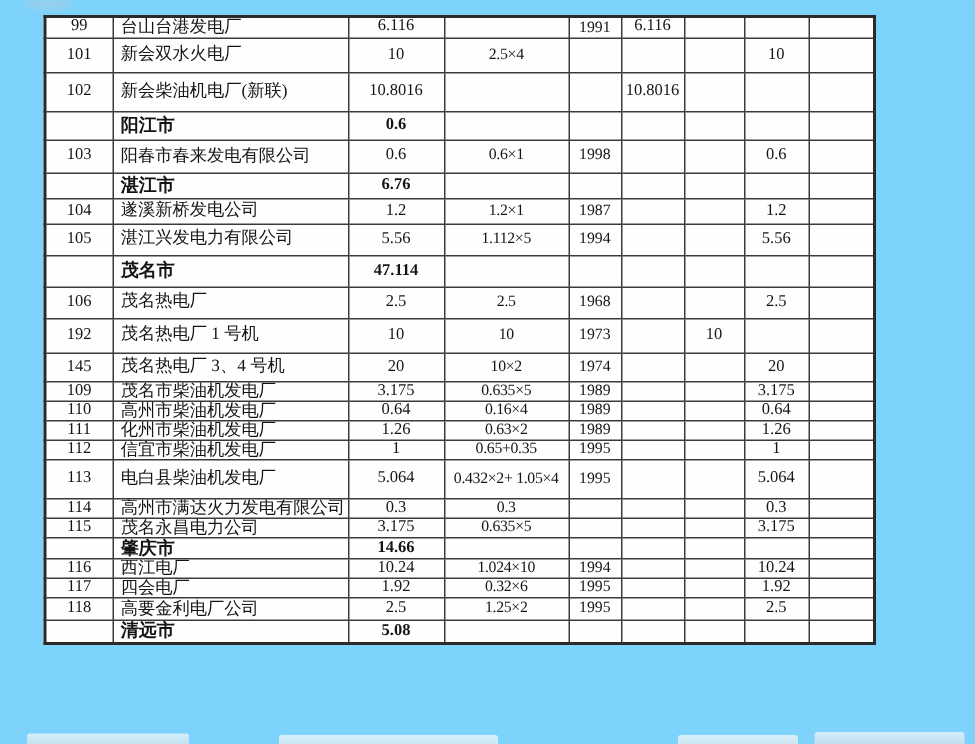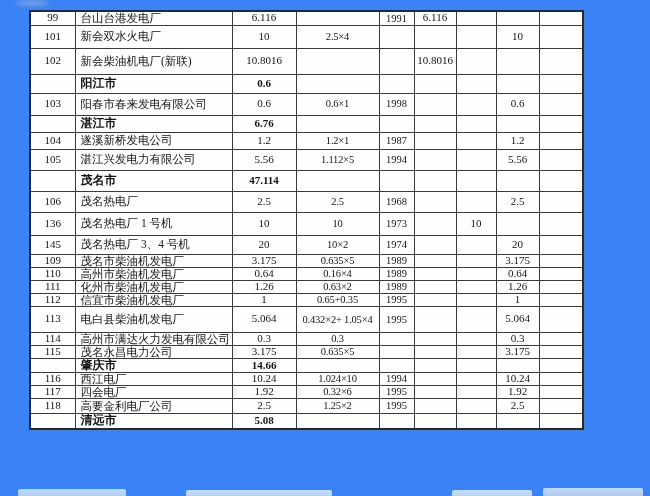--- a/index.html
+++ b/index.html
@@ -3,21 +3,21 @@
 <meta charset="utf-8">
 <style>
   html,body{margin:0;padding:0;}
   body{
     width:650px;height:496px;
     font-family:"Liberation Serif","DejaVu Serif",serif;
     background:#ffffff;
   }
   .page{
     position:relative;width:650px;height:496px;overflow:hidden;
-    background:#3b82f6;
+    background:#7dd3fc;
   }
   .scan-table{
     position:absolute;left:29px;top:10px;
     border-collapse:collapse;table-layout:fixed;
     width:553px;
     background:#fefefd;
   }
   .scan-table td{
     border:1px solid #3a3a3a;
     padding:0;margin:0;
@@ -179,21 +179,21 @@
       <td class="c-name">茂名热电厂</td>
       <td class="c-cap">2.5</td>
       <td class="c-cfg">2.5</td>
       <td class="c-year">1968</td>
       <td class="c-v1"></td>
       <td class="c-v2"></td>
       <td class="c-v3">2.5</td>
       <td class="c-v4"></td>
     </tr>
         <tr style="height: 23px;">
-      <td class="c-no">136</td>
+      <td class="c-no">192</td>
       <td class="c-name">茂名热电厂 1 号机</td>
       <td class="c-cap">10</td>
       <td class="c-cfg">10</td>
       <td class="c-year">1973</td>
       <td class="c-v1"></td>
       <td class="c-v2">10</td>
       <td class="c-v3"></td>
       <td class="c-v4"></td>
     </tr>
         <tr style="height: 19px;">

